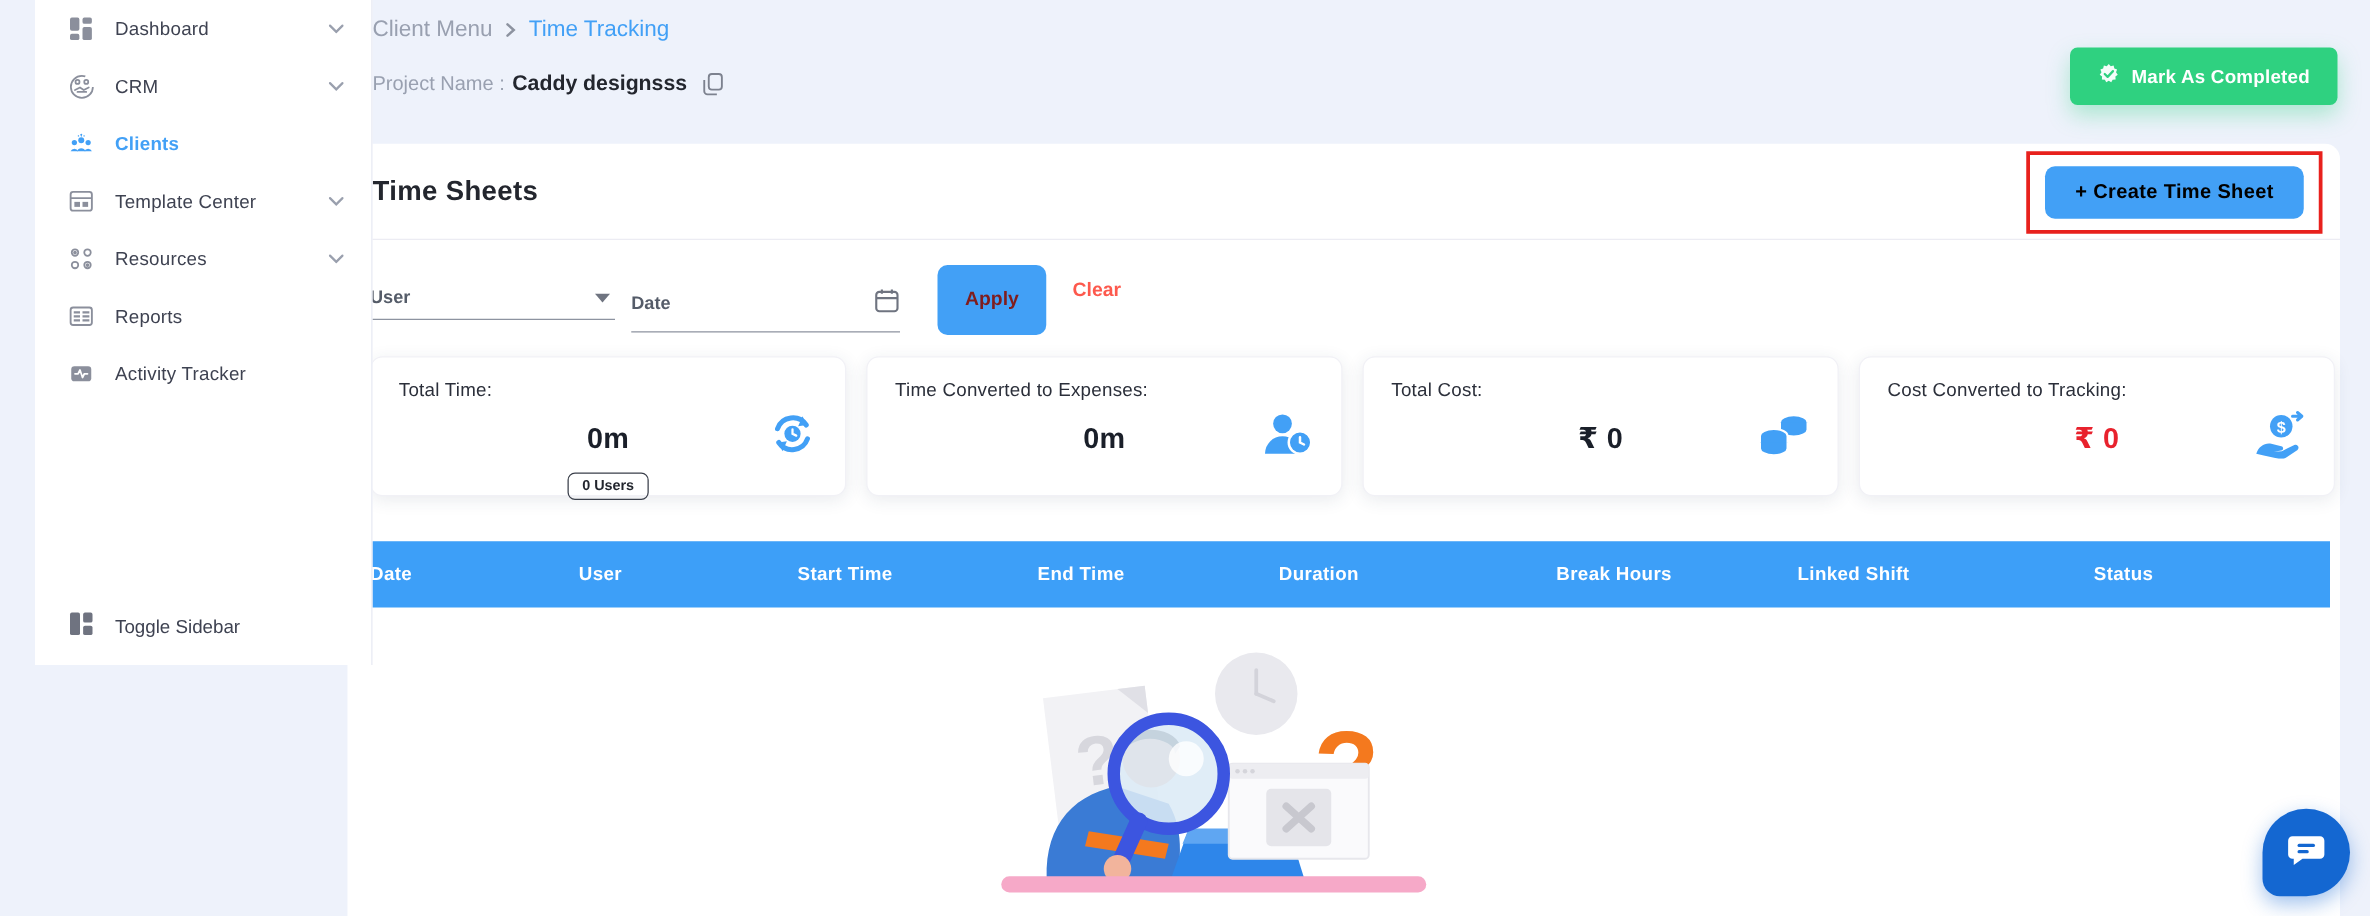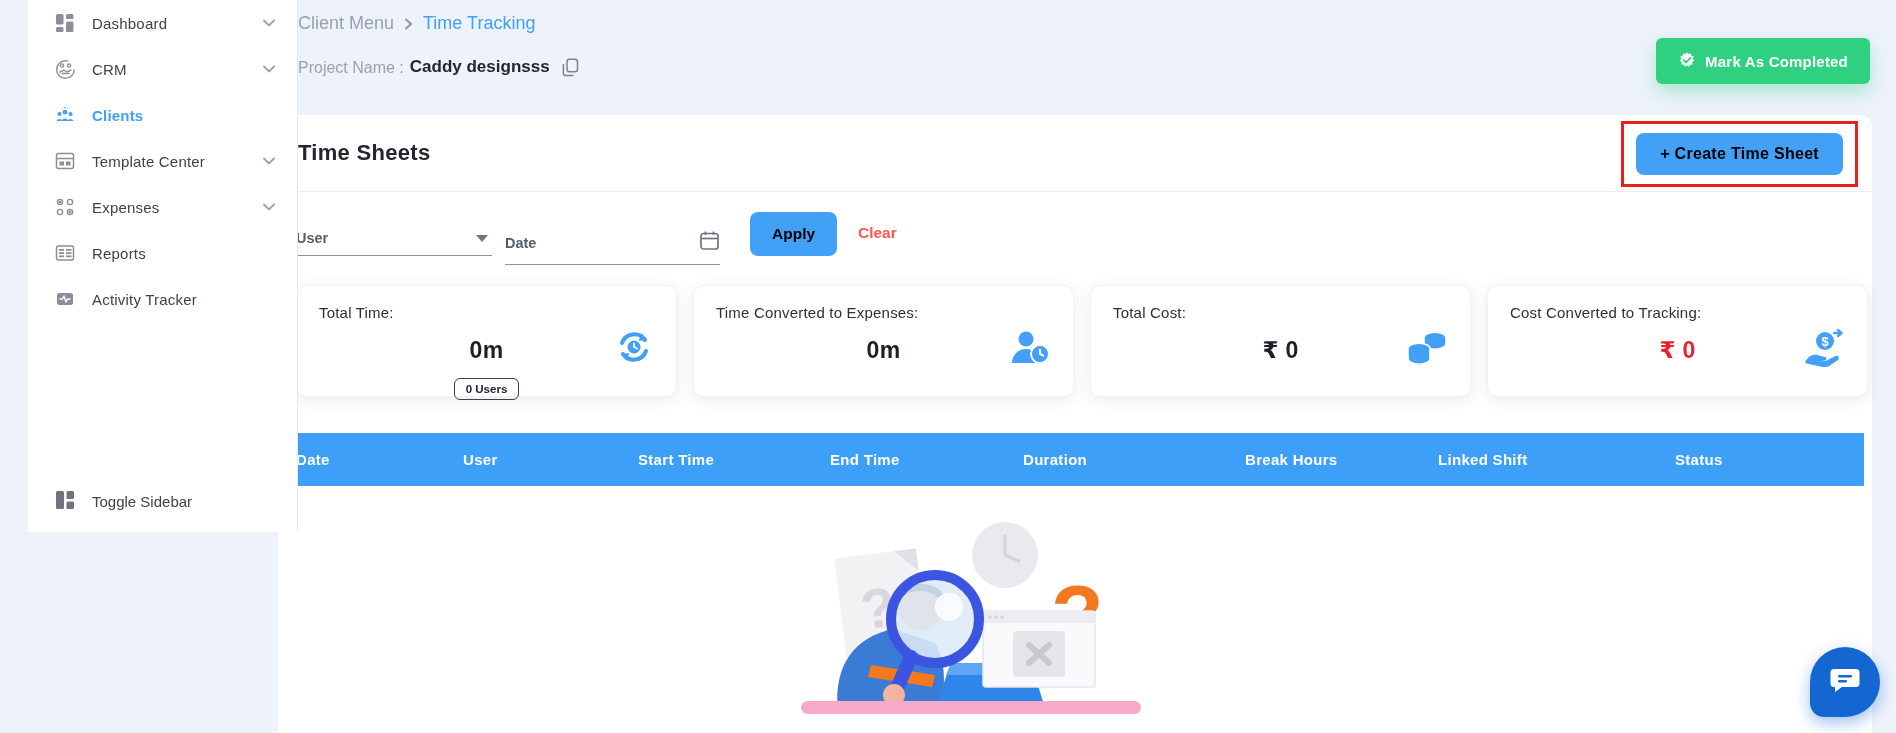--- a/index.html
+++ b/index.html
@@ -58,22 +58,22 @@
   .filters { position:relative; height:95px; }
   .field { position:absolute; border-bottom:1.5px solid #8d93a0; display:flex;
     align-items:center; justify-content:space-between; padding-bottom:9px; cursor:pointer; }
   .field input { border:none; outline:none; width:100%; font-family:inherit;
     font-size:14.5px; font-weight:700; color:#555c69; background:transparent; cursor:pointer; }
   .field input::placeholder { color:#555c69; opacity:1; }
   .user-field { left:18px; top:38px; width:196px; }
   .date-field { left:227px; top:38px; width:215px; }
   .caret-down { width:0; height:0; border-left:6px solid transparent;
     border-right:6px solid transparent; border-top:7px solid #6f7480; margin-right:4px; }
-  .apply-btn { position:absolute; left:472px; top:20px; height:44px; padding:0 22px;
-    background:#42a0f6; color:#000000; border:none; border-radius:8px; font-size:15.5px;
+  .apply-btn { position:absolute; left:472px; top:20px; height:56px; padding:0 22px;
+    background:#42a0f6; color:#7f1d1d; border:none; border-radius:8px; font-size:15.5px;
     font-weight:700; cursor:pointer; font-family:inherit; }
   .clear-link { position:absolute; left:580px; top:32px; color:#fd594d; font-size:15.5px;
     font-weight:700; cursor:pointer;text-align:right; }
 
   
   .stats { position:absolute; top:170px; left:18px; right:4px; display:flex; gap:16px; }
   .stat-card { flex:1; height:112px; background:#fff; border:1px solid #f1f1f6;
     border-radius:10px; box-shadow:0 3px 14px rgba(40,60,90,.10); padding:18px 22px;
     position:relative; }
   .stat-label { font-size:15px; color:#2b2f3a; letter-spacing:.2px; }
@@ -189,21 +189,21 @@
               <g fill="none" stroke="#8b8f9c" stroke-width="1.4">
                 <circle cx="5" cy="5" r="2.6"></circle>
                 <circle cx="15" cy="5" r="2.6"></circle>
                 <circle cx="5" cy="15" r="2.6"></circle>
                 <circle cx="15" cy="15" r="2.6"></circle>
                 <circle cx="5" cy="5" r="0.8" fill="#8b8f9c"></circle>
                 <circle cx="15" cy="15" r="0.8" fill="#8b8f9c"></circle>
               </g>
             </svg>
         </span>
-        <span>Expenses</span>
+        <span>Resources</span>
         <span class="chev">
           <svg width="12" height="8" viewBox="0 0 12 8">
               <polyline points="1,1.5 6,6.5 11,1.5" fill="none" stroke="#9aa0ae" stroke-width="1.8" stroke-linecap="round"></polyline>
             </svg>
         </span>
       </div>
 
       <div class="nav-item">
         <span class="nicon">
           <svg width="20" height="20" viewBox="0 0 20 20">

